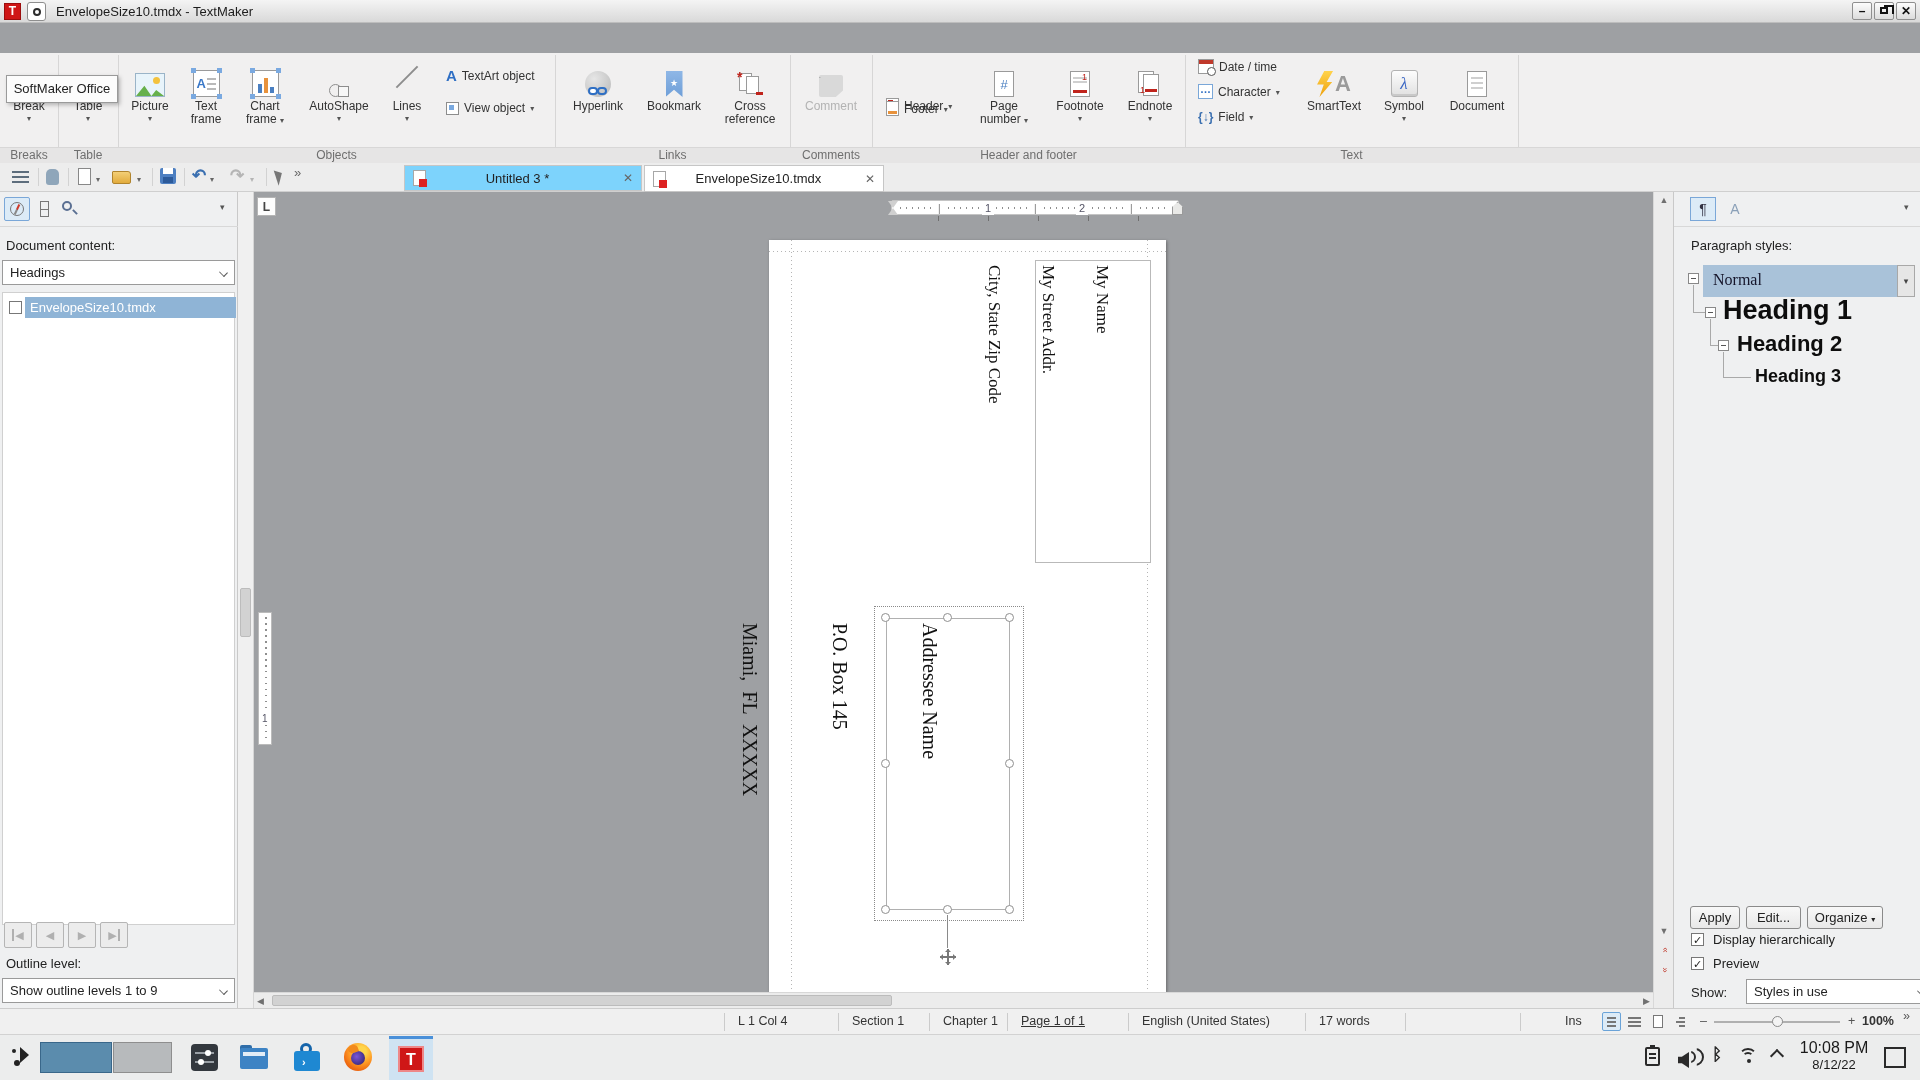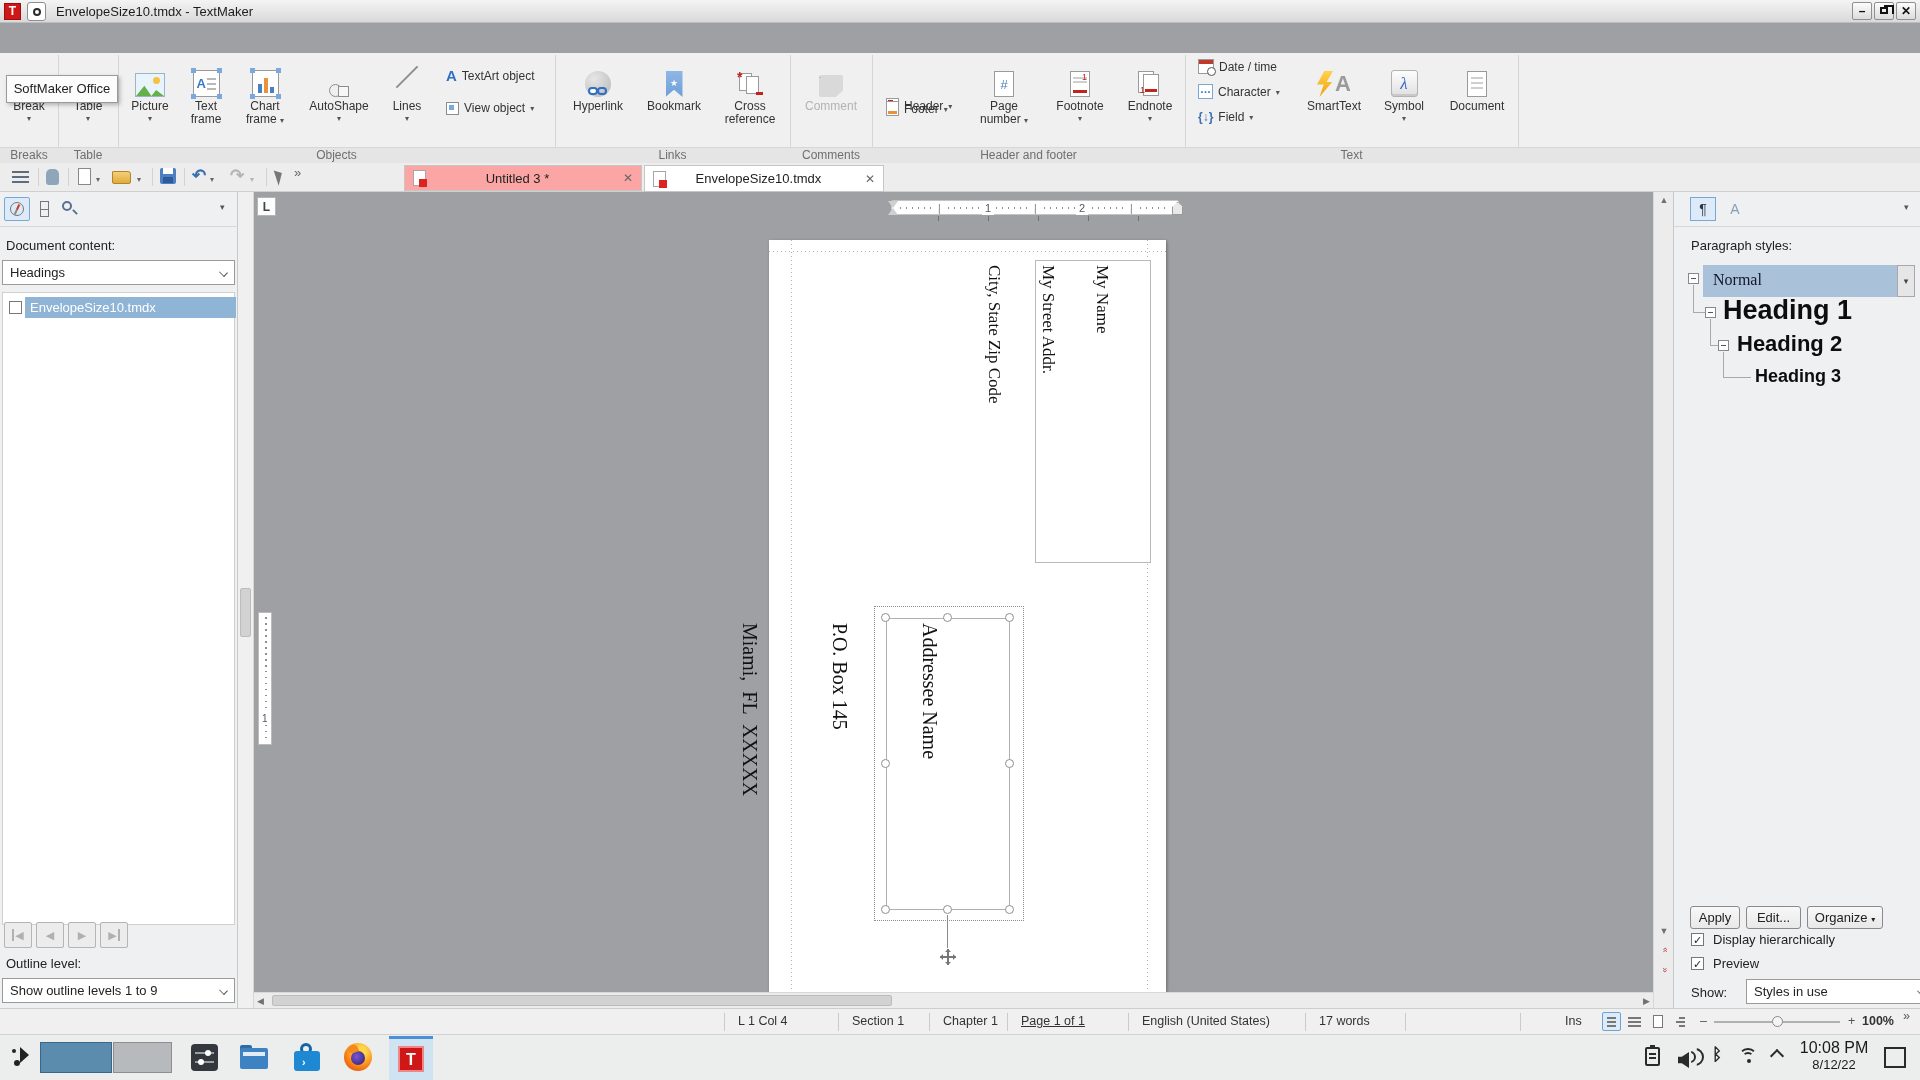--- a/index.html
+++ b/index.html
@@ -421,21 +421,21 @@
       </div>
     <div class="qsep" style="left:184px;"></div>
     <div class="qico" style="left:192px;top:2px;font-size:17px;font-weight:bold;color:#3a6fb0;">↶</div>
     <div class="qarr" style="left:210px;">▾</div>
     <div class="qico" style="left:230px;top:2px;font-size:17px;font-weight:bold;color:#b5b5b5;">↷</div>
     <div class="qarr" style="left:250px;color:#b5b5b5;">▾</div>
     <div class="qsep" style="left:266px;"></div>
     <div class="qico" style="left:276px;top:6px;width:0;height:0;border-left:7px solid #777;border-top:5px solid transparent;border-bottom:11px solid transparent;transform:rotate(-18deg);"></div>
     <div class="qico" style="left:294px;top:2px;color:#666;font-size:13px;">»</div>
 
-    <div class="doctab" style="left:404px;width:238px;background:#fca5a5;">
+    <div class="doctab" style="left:404px;width:238px;background:#7dd3fc;">
       <span class="tabpage"></span>
       <span style="flex:1;text-align:center;">Untitled 3 *</span>
       <span class="tabx">✕</span>
     </div>
     <div class="doctab" style="left:644px;width:240px;background:#ffffff;height:27px;">
       <span class="tabpage"></span>
       <span style="flex:1;text-align:center;">EnvelopeSize10.tmdx</span>
       <span class="tabx">✕</span>
     </div>
   </div>

